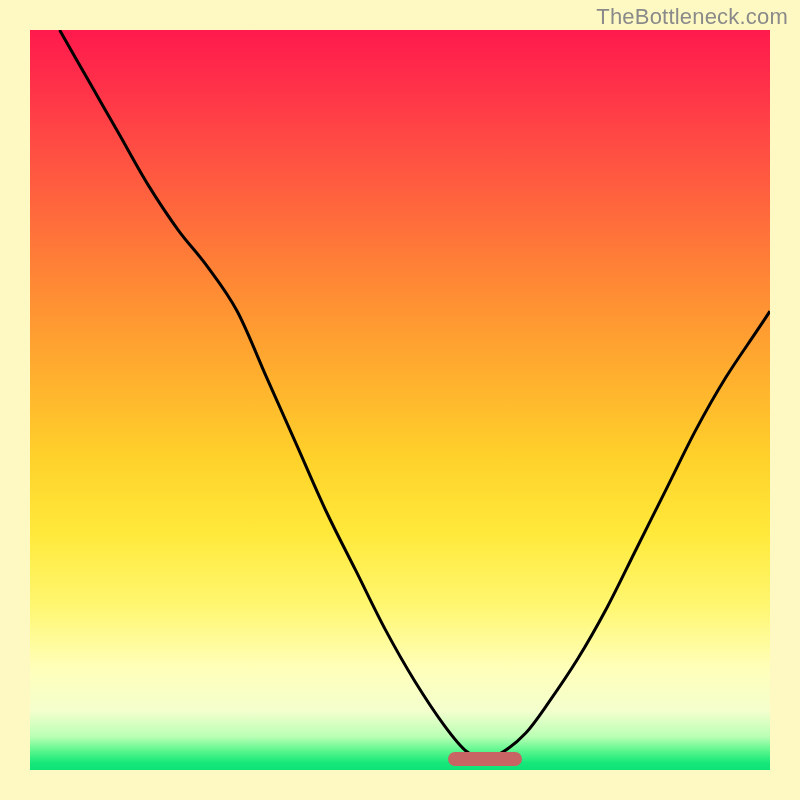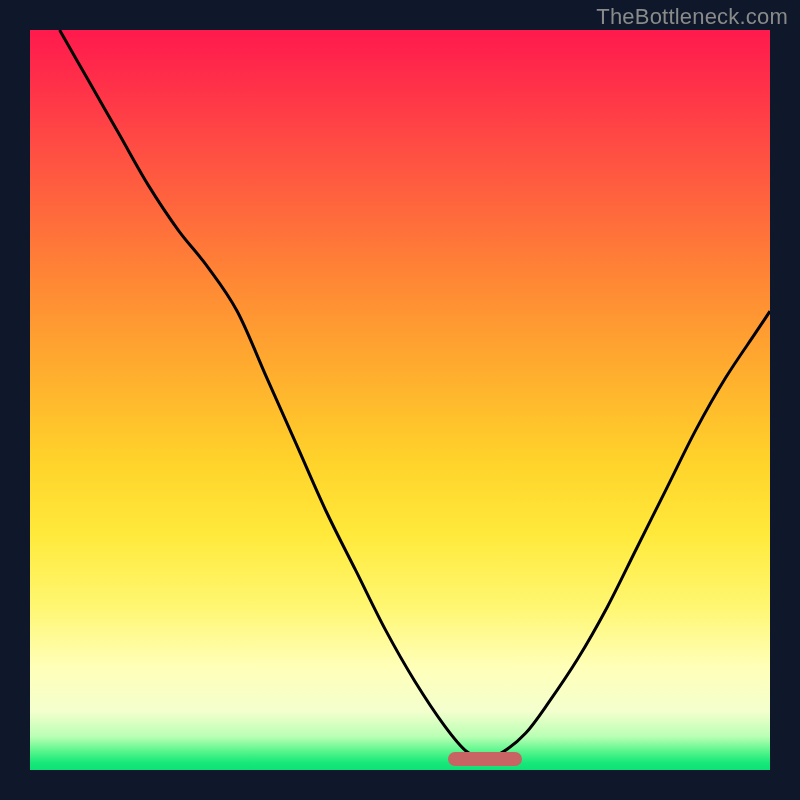--- a/index.html
+++ b/index.html
@@ -8,21 +8,21 @@
     width: 800px;
     height: 800px;
     background: #000;
     overflow: hidden;
     font-family: Arial, Helvetica, sans-serif;
   }
   .stage {
     position: relative;
     width: 800px;
     height: 800px;
-    background: #0f172a;
+    background: #fef9c3;
   }
   .plot-area {
     position: absolute;
     left: 30px;
     top: 30px;
     width: 740px;
     height: 740px;
   }
   .gradient {
     position: absolute;

